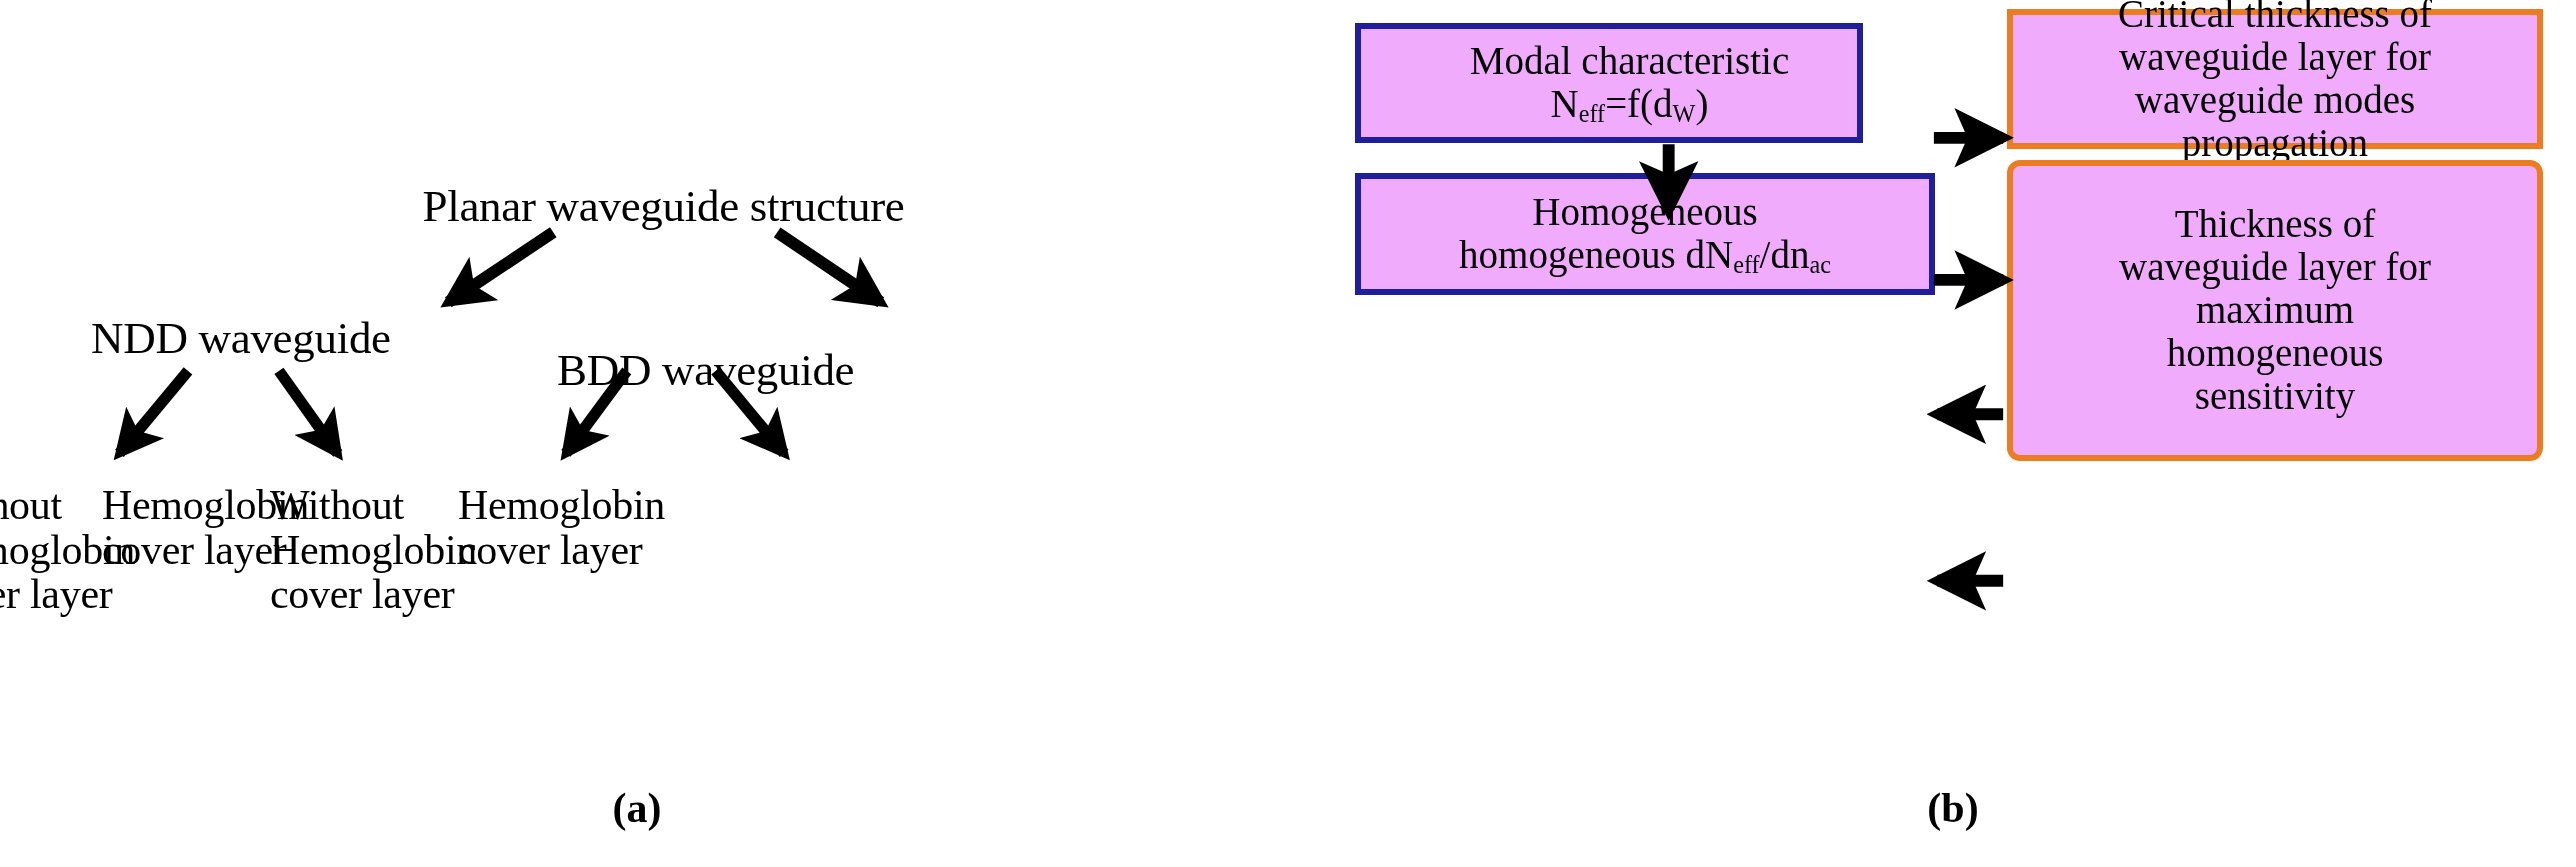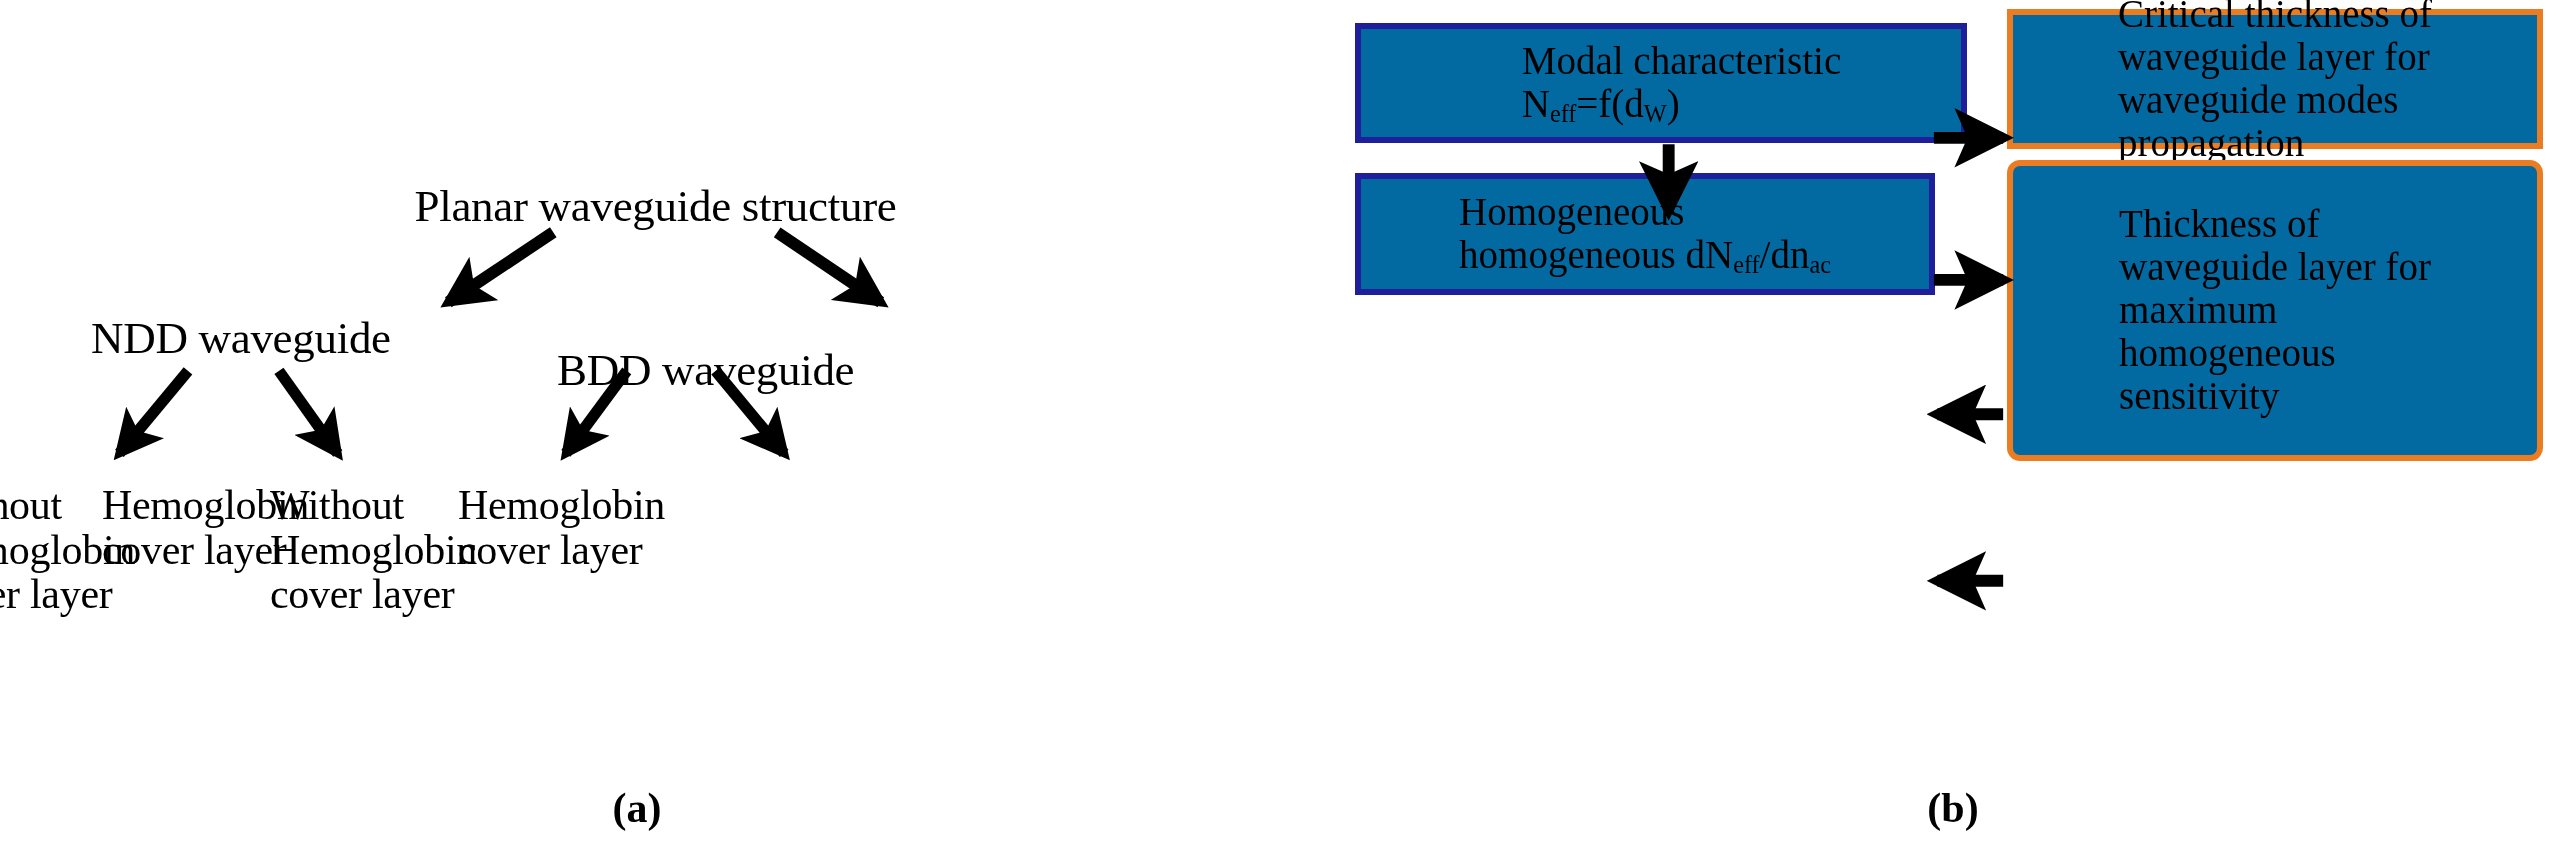--- a/index.html
+++ b/index.html
@@ -30,21 +30,21 @@
     text-align: left;
     line-height: 1.06;
     white-space: pre-line;
     color: #000;
     font-weight: 400;
     letter-spacing: -0.3px;
   }
   .tree-root {
     font-size: 45px;
     top: 183px;
-    left: 8px;
+    left: 16px;
     width: 1295px;
     text-align: center;
   }
   .tree-mid {
     font-size: 45px;
     top: 315px;
     width: 420px;
   }
   .tree-mid.left  { left: 91px; }
   .tree-mid.right { left: 557px; margin-top: 32px; }
@@ -67,33 +67,34 @@
     text-align: center;
     width: 140px;
   }
   #label-a { left: 567px;  top: 784px; }
   #label-b { left: 1883px; top: 784px; }
 
   
   .flow-box {
     position: absolute;
     box-sizing: border-box;
-    background: #0369a1;
+    background: #f0abfc;
     display: flex;
     align-items: center;
     justify-content: center;
+    text-align: center;
     line-height: 1.1;
     white-space: pre-line;
     font-size: 39px;
     padding: 2.8px 7px;
   }
   .blue-box   { border: 6.3px solid #1f1f9c; }
   .orange-box { border: 6.3px solid #ec7c22; }
 
-  #box-modal        { left: 1355px; top: 23px;  width: 612px;  height: 120px; padding-left: 48px; }
+  #box-modal        { left: 1355px; top: 23px;  width: 508px;  height: 120px; padding-left: 48px; }
   #box-homogeneous  { left: 1355px; top: 173px; width: 580px;  height: 122px; }
   #box-grating      { left: 1355px; top: 350px; width: 580px;  height: 128px; }
   #box-modalfield   { left: 1355px; top: 512px; width: 580px;  height: 158px; }
 
   #box-critical     { left: 2007px; top: 9px;  width: 536px;  height: 140px; }
   #box-thickness    { left: 2007px; top: 160px; width: 536px;  height: 301px; border-radius: 13px; }
 
   
   sub {
     font-size: 0.62em;

